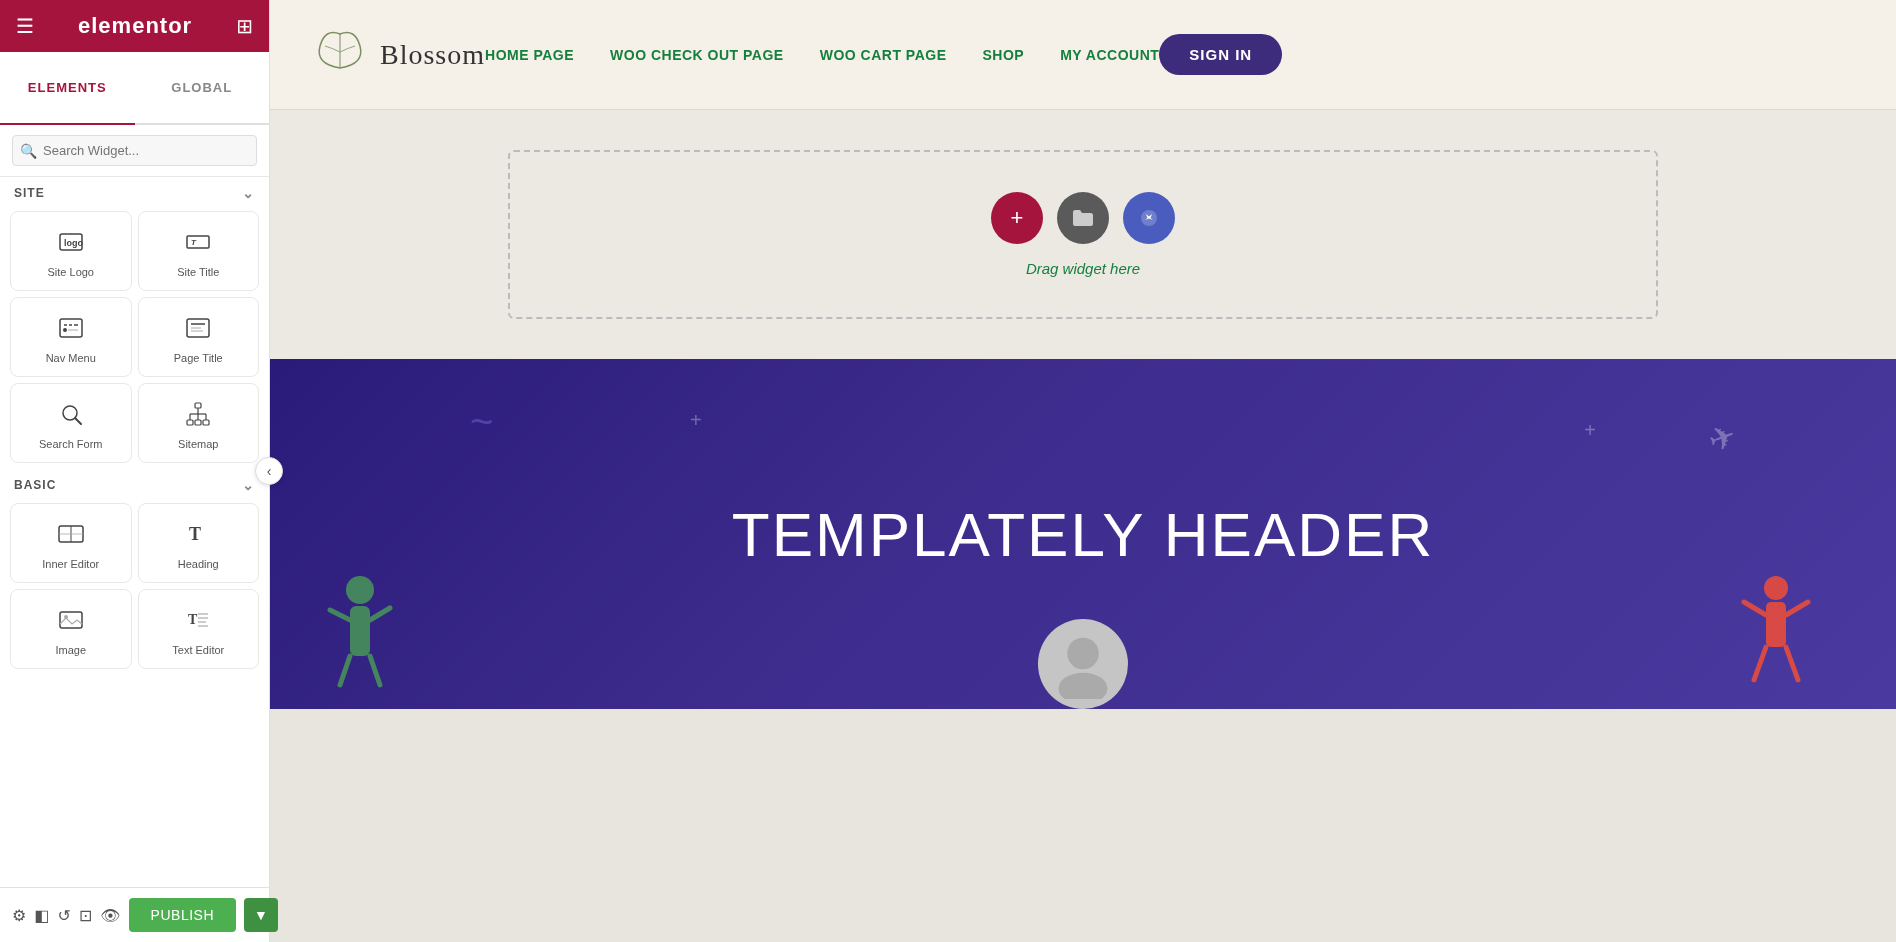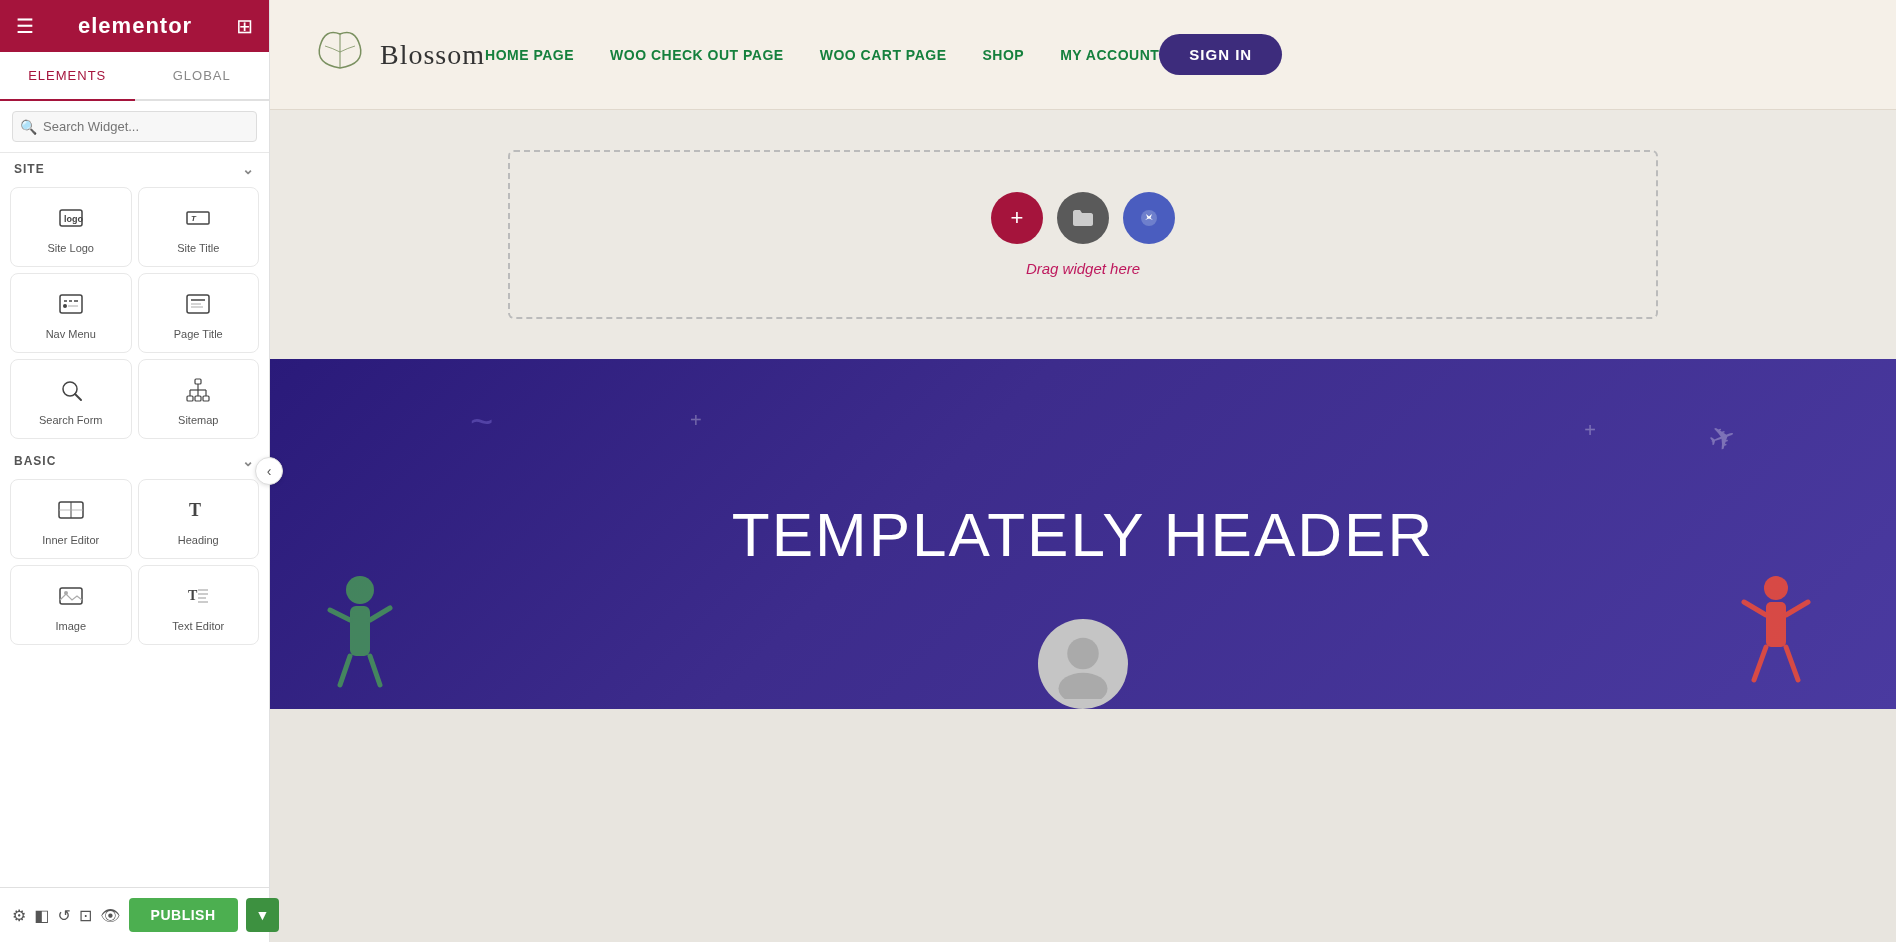--- a/index.html
+++ b/index.html
@@ -45,23 +45,23 @@
     }
 
     .sidebar-tabs {
       display: flex;
       border-bottom: 2px solid #e0e0e0;
     }
 
     .sidebar-tab {
       flex: 1;
       text-align: center;
-      padding: 16px 0;
+      padding: 28px 0;
       font-size: 13px;
-      font-weight: 400;
+      font-weight: 700;
       color: #888;
       cursor: pointer;
       letter-spacing: 1px;
     }
 
     .sidebar-tab.active {
       color: #a5143c;
       border-bottom: 2px solid #a5143c;
       margin-bottom: -2px;
     }
@@ -164,21 +164,21 @@
       border-radius: 4px;
     }
 
     .publish-btn {
       background: #4caf50;
       color: #fff;
       border: none;
       border-radius: 4px;
       padding: 9px 22px;
       font-size: 14px;
-      font-weight: 700;
+      font-weight: 400;
       cursor: pointer;
       letter-spacing: 0.5px;
       margin-left: auto;
     }
 
     .publish-arrow {
       background: #3d9140;
       color: #fff;
       border: none;
       border-radius: 4px;
@@ -313,21 +313,21 @@
       font-size: 22px;
       cursor: pointer;
     }
 
     .dz-icon-add { background: #a5143c; color: #fff; }
     .dz-icon-folder { background: #5a5a5a; color: #fff; }
     .dz-icon-templ { background: #4a5dbf; color: #fff; }
 
     .drop-text {
       font-size: 15px;
-      color: #be185d;
+      color: #15803d;
       font-style: italic;
     }
 
     
     .promo-section {
       background: linear-gradient(135deg, #2a1a7a 0%, #3d2c8c 40%, #4a3aa0 100%);
       flex: 1;
       position: relative;
       display: flex;
       align-items: center;

